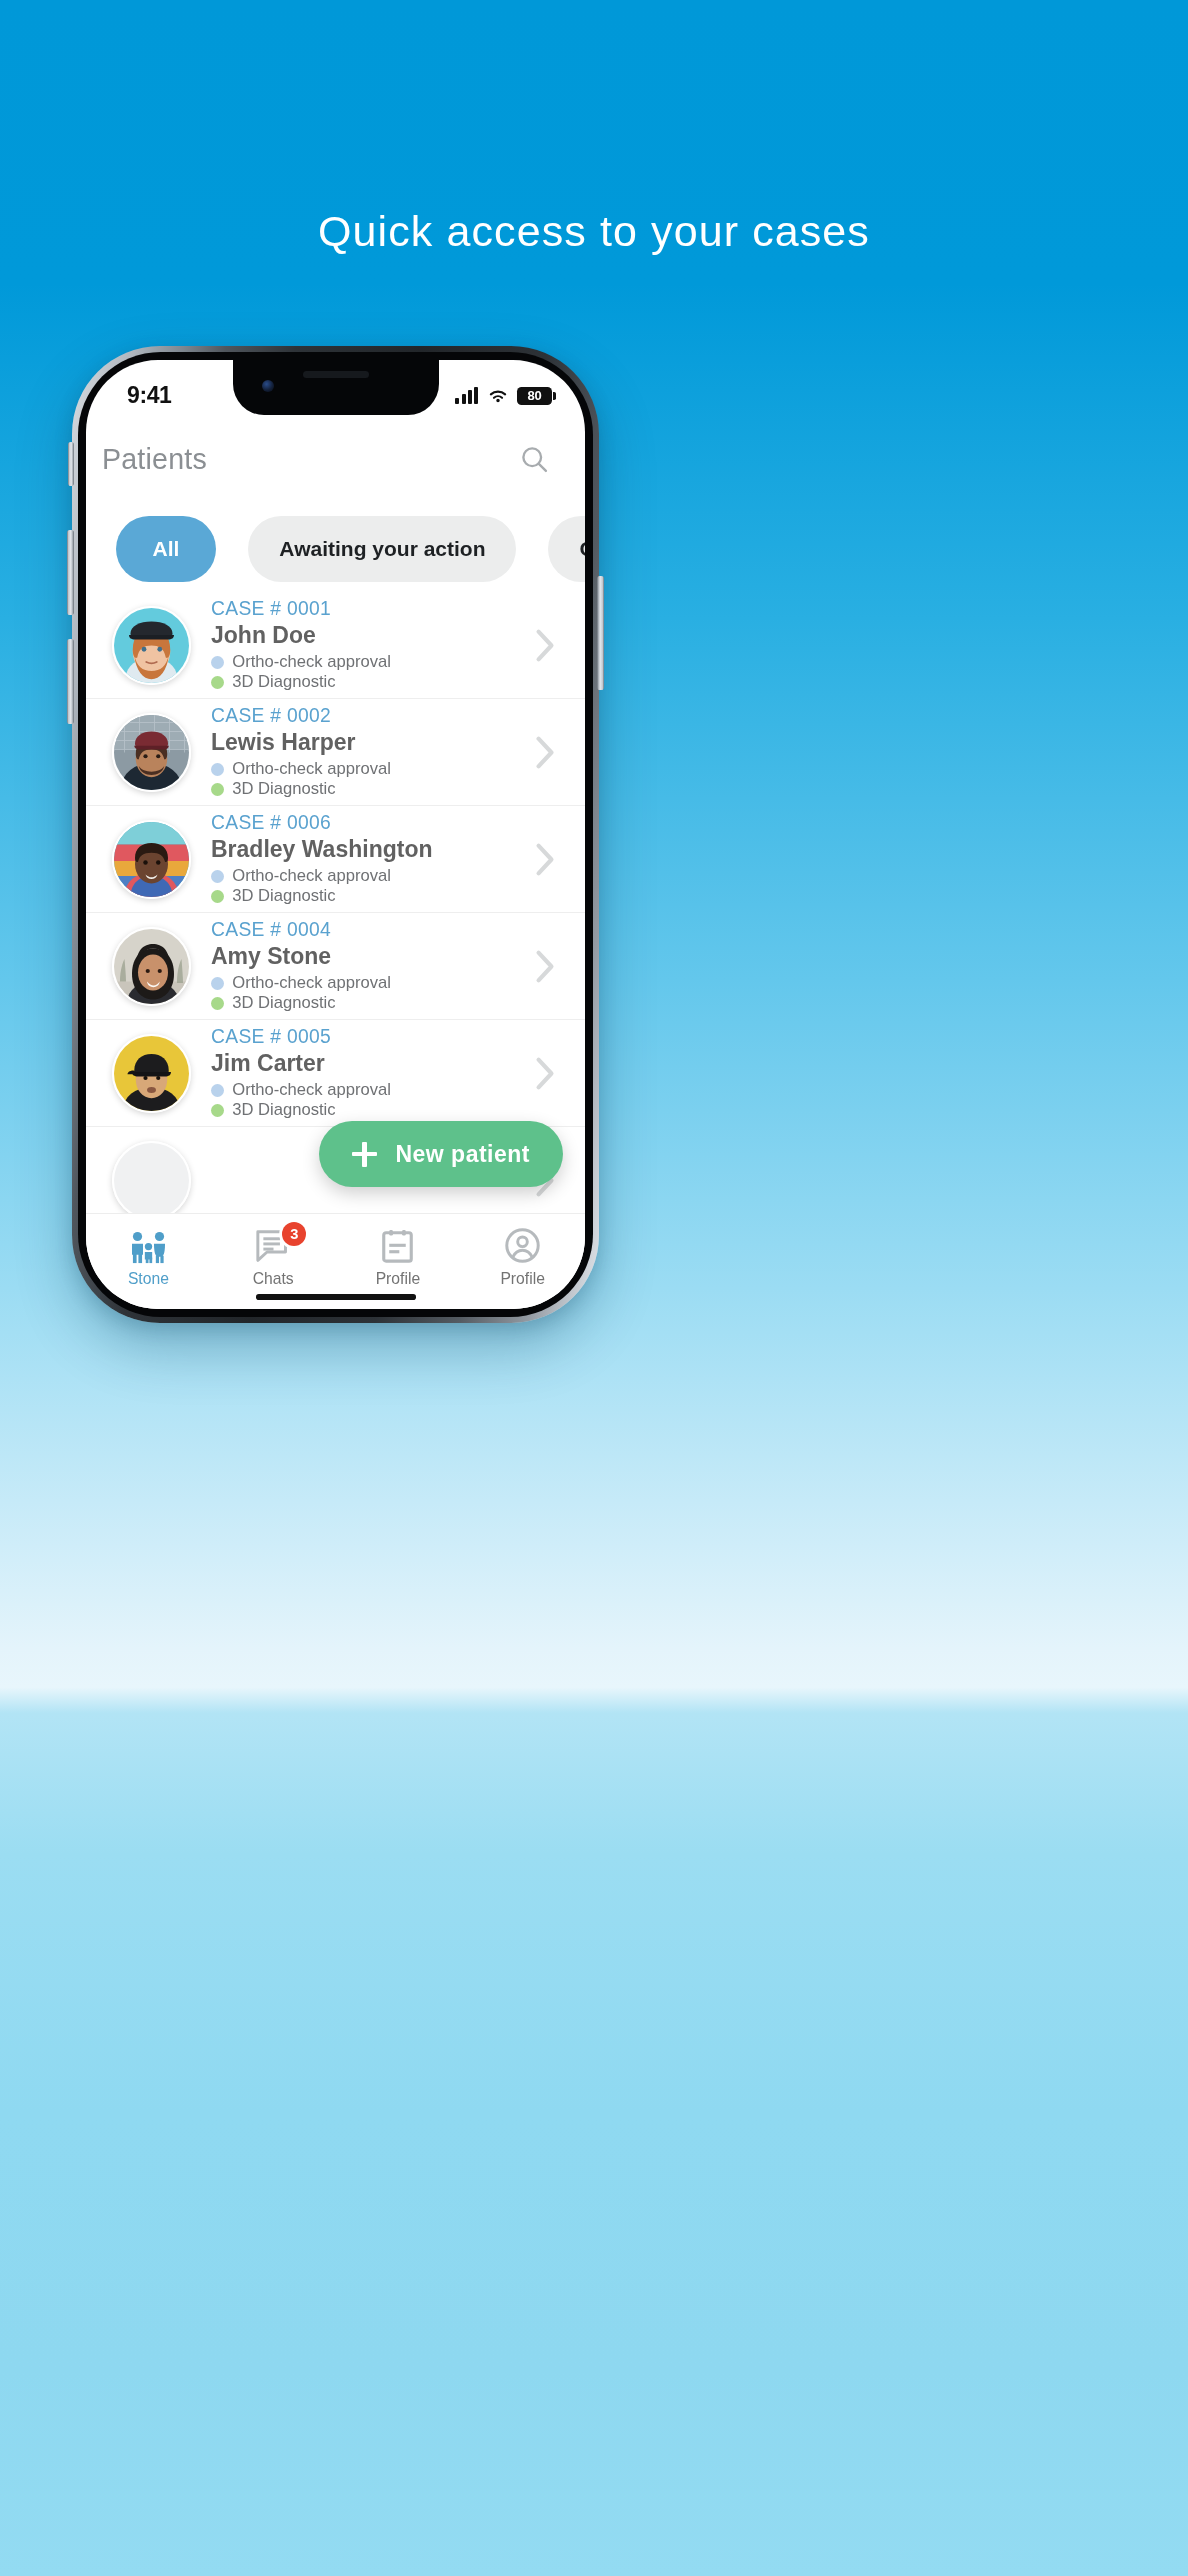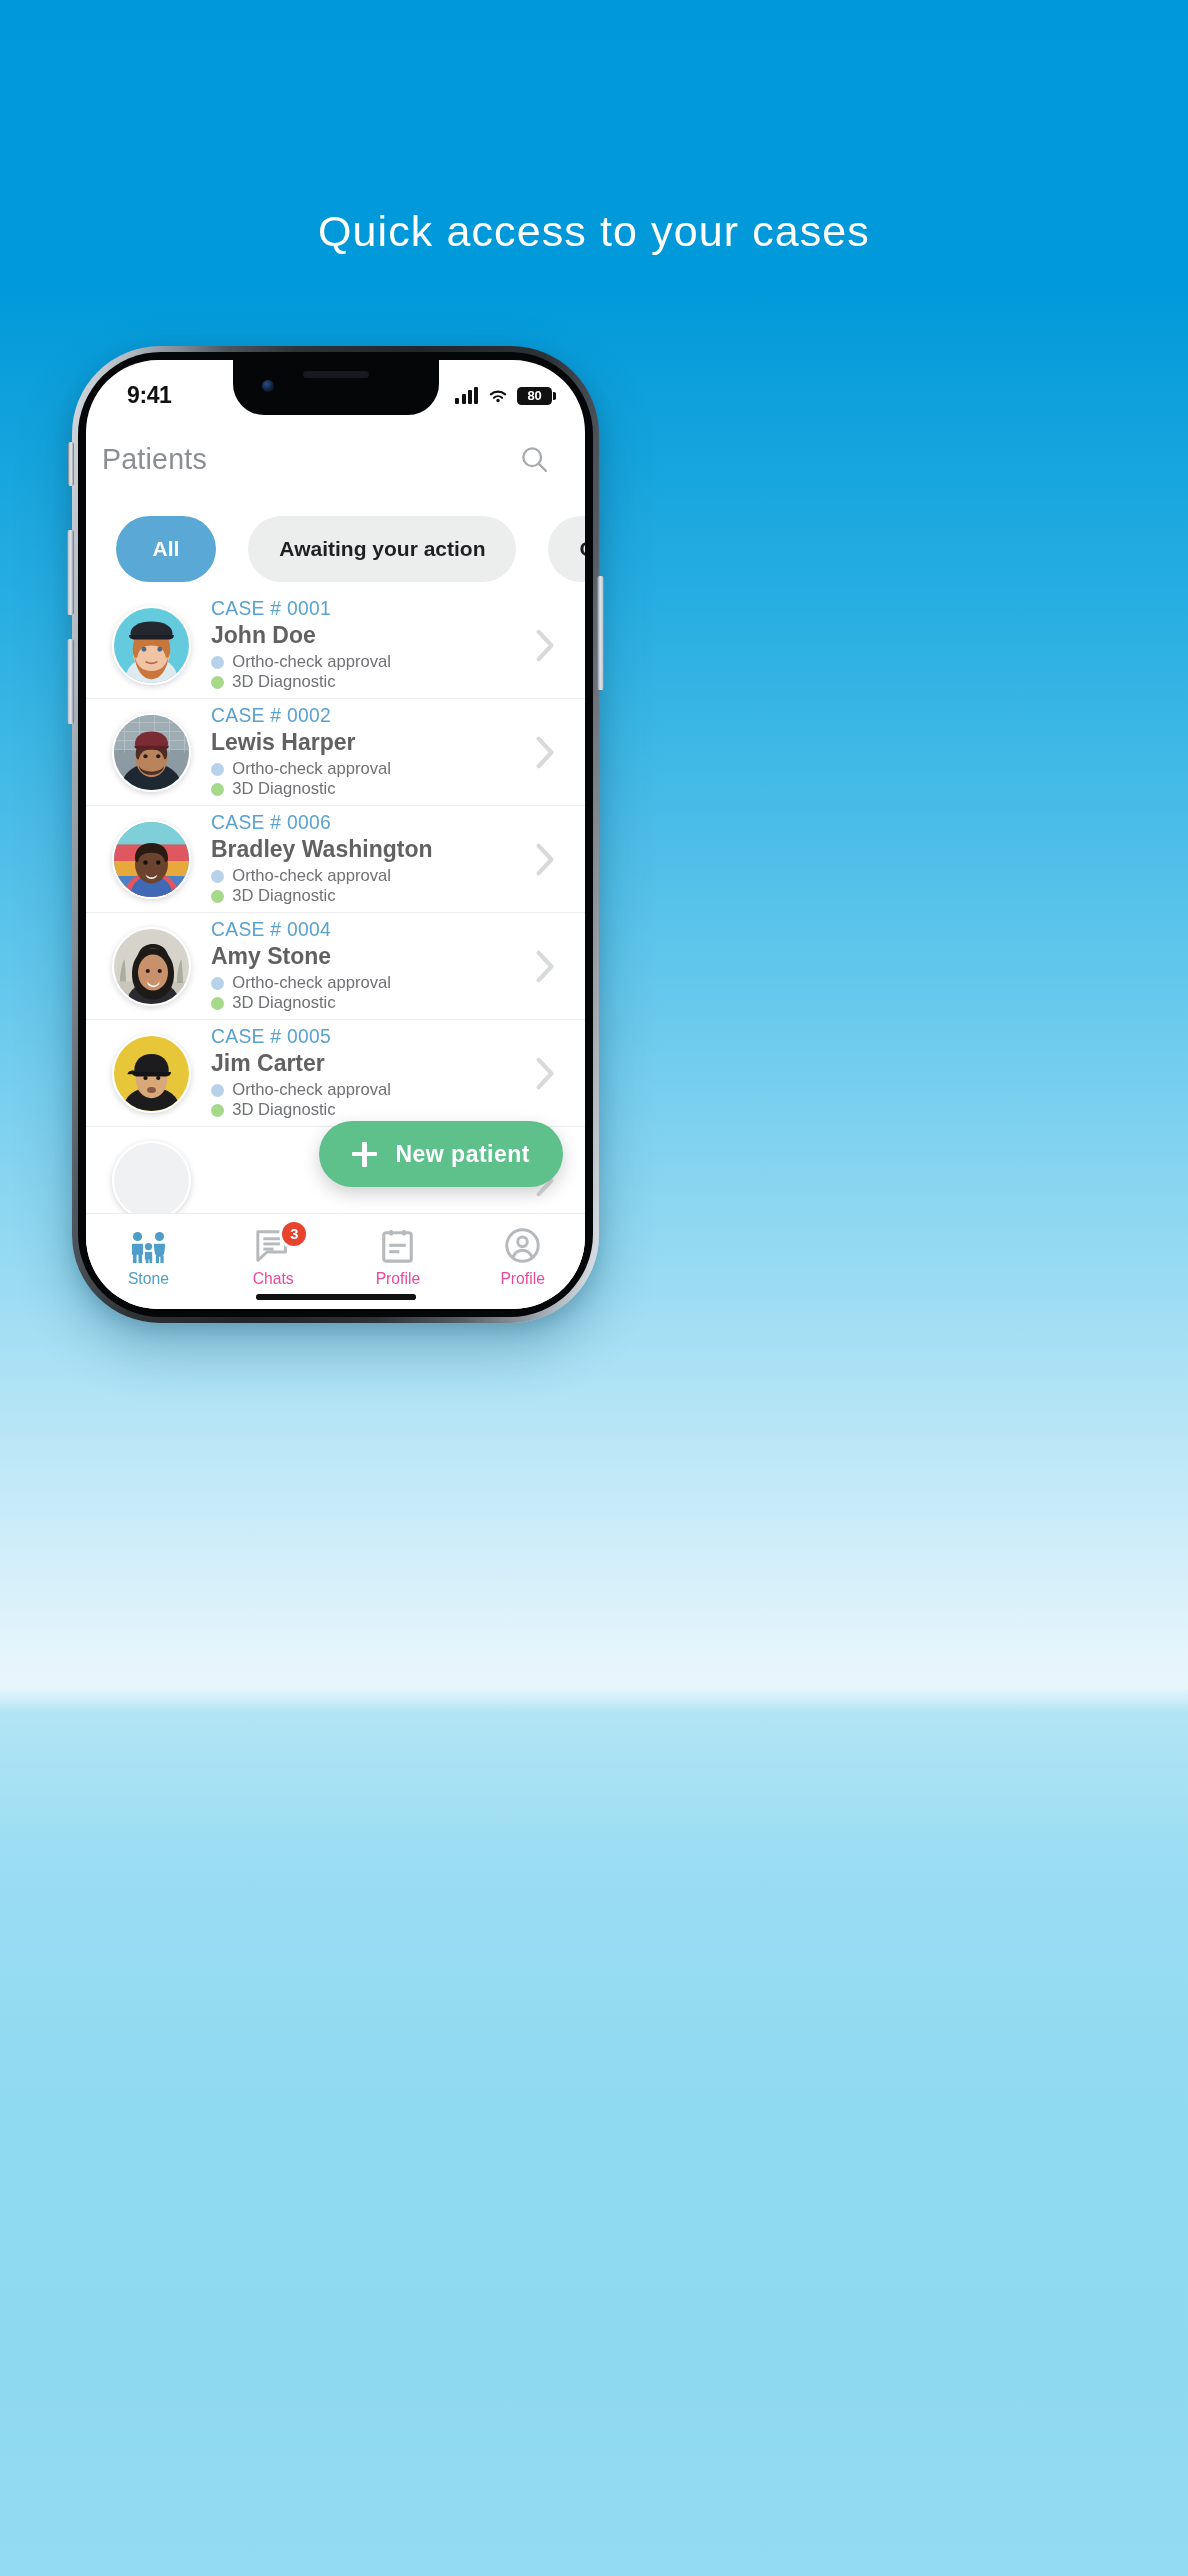--- a/index.html
+++ b/index.html
@@ -176,21 +176,21 @@
 
   
   .tabbar {
     position:absolute; left:0; right:0; bottom:0; height:96px;
     background:#fff; border-top:0.9px solid #ededed;
     display:flex; align-items:flex-start; padding-top:13px;
     z-index:14;
   }
   .tab { flex:1 1 0; display:flex; flex-direction:column; align-items:center; gap:5.5px; position:relative; }
   .tab-ic { height:37px; display:flex; align-items:flex-end; justify-content:center; position:relative; }
-  .tab-lb { font-size:15.7px; color:#ec4899; }
+  .tab-lb { font-size:15.7px; color:#737373; }
   .tab.active .tab-lb { color:#4f9ec9; }
   .badge {
     position:absolute; top:-5.5px; right:-14.7px;
     min-width:24px; height:24px; padding:0 5.5px; border-radius:12px;
     background:#e8432e; color:#fff; font-size:14.7px; font-weight:700;
     display:flex; align-items:center; justify-content:center;
     box-shadow:0 0 0 2.8px #fff;
   }
   .home-ind {
     position:absolute; left:50%; transform:translateX(-50%);

